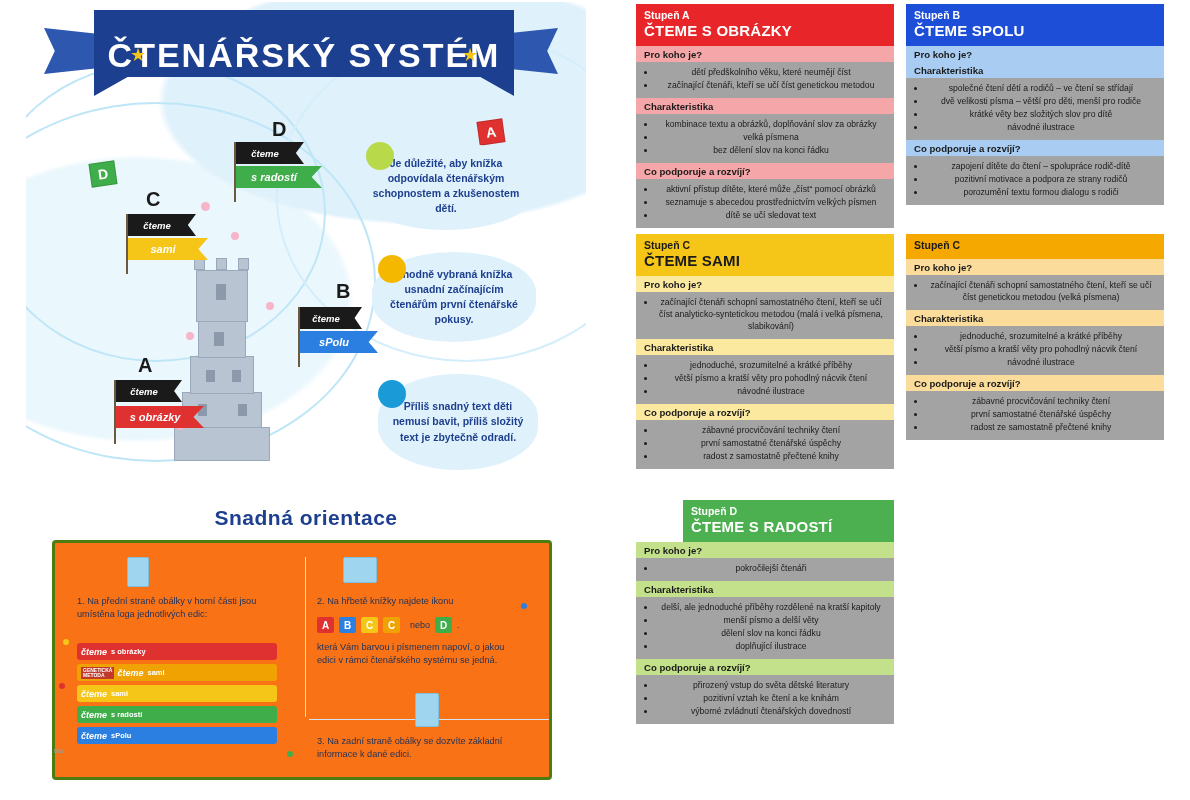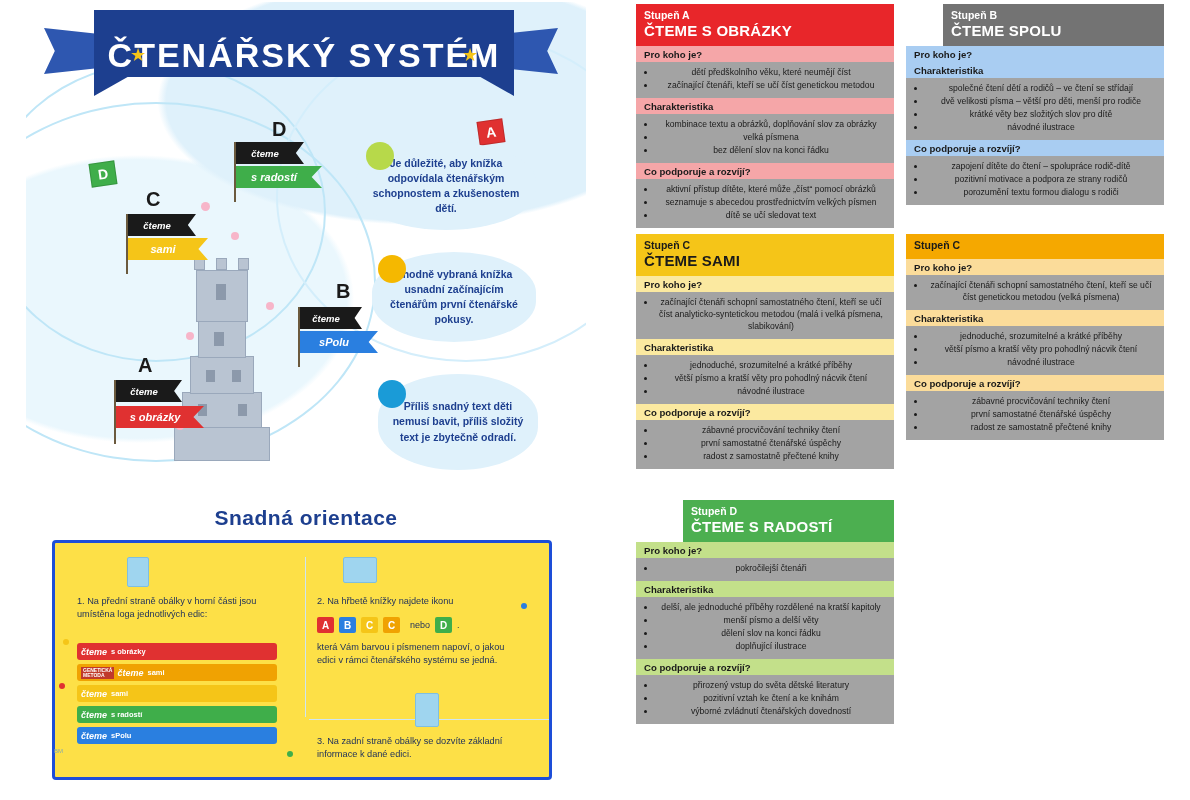--- a/index.html
+++ b/index.html
@@ -111,21 +111,21 @@
     left: 26px; top: 500px;
     width: 560px; height: 296px;
     background: #ffffff;
   }
   .orient-title {
     text-align: center; color: #1d3f8f; font-size: 21px; font-weight: bold;
     padding-top: 6px; letter-spacing: .5px;
   }
   .orient-box {
     position: absolute; left: 26px; top: 40px; width: 500px; height: 240px;
-    border: 3px solid #1d4ed8; border-radius: 4px; background: #fde047;
+    border: 3px solid #4d7c0f; border-radius: 4px; background: #f97316;
   }
   .orient-vline { position: absolute; left: 250px; top: 14px; width: 1px; height: 160px; background: #cfe6f2; }
   .orient-hline { position: absolute; left: 254px; top: 176px; width: 240px; height: 1px; background: #cfe6f2; }
   .num-text { position: absolute; font-size: 9.2px; color: #22335a; line-height: 1.45; }
   .edice-row {
     display: flex; align-items: center; height: 17px; margin-bottom: 4px;
     border-radius: 3px; padding-left: 4px; color: #fff; font-size: 7.5px; font-weight: bold;
   }
   .edice-row .cteme { font-style: italic; font-size: 9px; margin-right: 4px; color: #fff; }
   .mini-letter {
@@ -336,21 +336,21 @@
       <div class="sec-body bg-grey">
         <ul>
             <li>aktivní přístup dítěte, které může „číst“ pomocí obrázků</li>
             <li>seznamuje s abecedou prostřednictvím velkých písmen</li>
             <li>dítě se učí sledovat text</li>
           </ul>
       </div>
     </div>
 
     <div class="card" style="left:294px; top:4px;">
-      <div class="card-head" style="background:#737373;margin-left:37px;">
+      <div class="card-head" style="background:#1d4ed8;">
         <div class="stage">Stupeň B</div>
         <div class="name">ČTEME SPOLU</div>
       </div>
       <div class="sec-head" style="background:#a9cdf2;">Pro koho je?</div>
       <div class="sec-head" style="background:#a9cdf2;">Charakteristika</div>
       <div class="sec-body bg-grey">
         <ul>
             <li>společné čtení dětí a rodičů – ve čtení se střídají</li>
             <li>dvě velikosti písma – větší pro děti, menší pro rodiče</li>
             <li>krátké věty bez složitých slov pro dítě</li>

